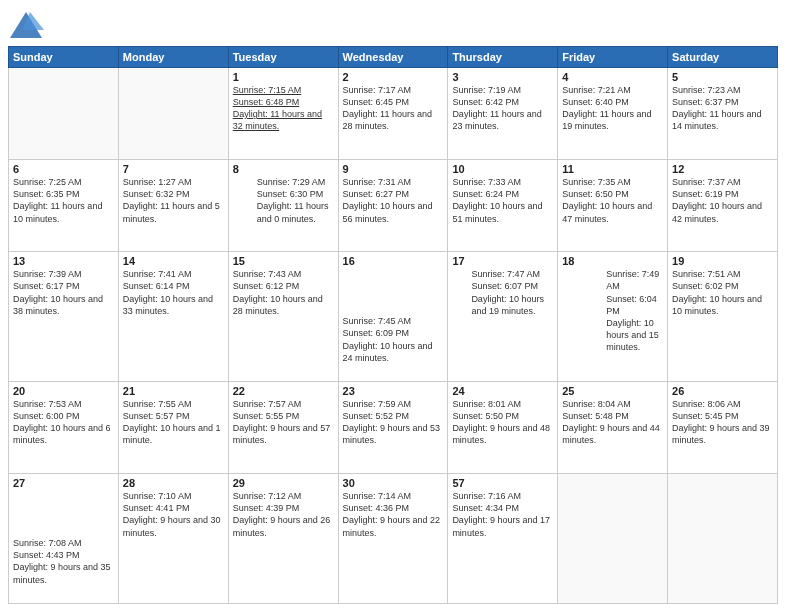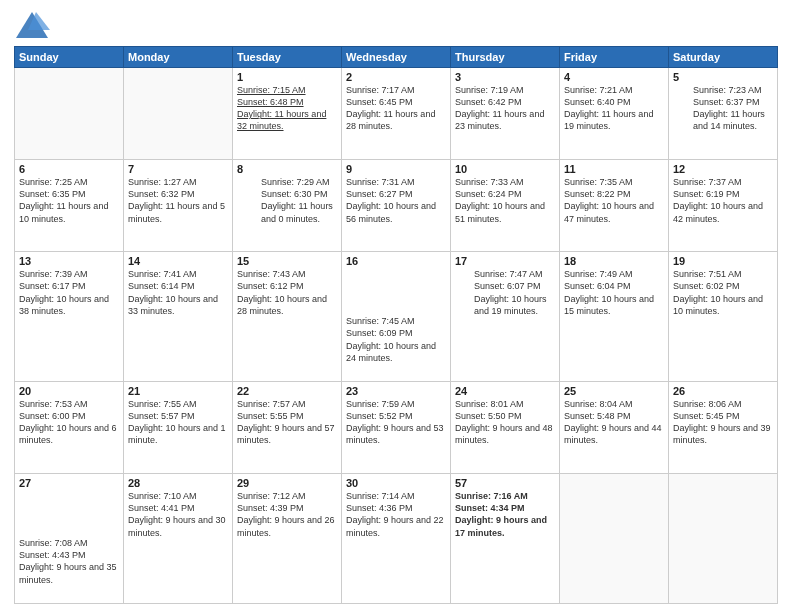--- a/index.html
+++ b/index.html
@@ -6,21 +6,21 @@
     body {
       font-family: Arial, sans-serif;
       background: #fff;
       width: 792px;
       height: 612px;
       overflow: hidden;
     }
     .container {
       width: 792px;
       height: 612px;
-      padding: 10px 14px 8px 14px;
+      padding: 10px 14px 8px 8px;
       display: flex;
       flex-direction: column;
     }
     .header {
       display: flex;
       justify-content: space-between;
       align-items: flex-start;
       margin-bottom: 6px;
     }
     .logo {
@@ -156,21 +156,21 @@
 Daylight: 11 hours and 23 minutes.</div>
           </td>
           <td>
             <span class="day-num">4</span>
             <div class="cell-text" style="white-space: pre-line;">Sunrise: 7:21 AM
 Sunset: 6:40 PM
 Daylight: 11 hours and 19 minutes.</div>
           </td>
           <td>
             <span class="day-num">5</span>
-            <div class="cell-text" style="white-space: pre-line; margin-left: 20px;">Sunrise: 7:23 AM
+            <div class="cell-text" style="white-space: pre-line;">Sunrise: 7:23 AM
 Sunset: 6:37 PM
 Daylight: 11 hours and 14 minutes.</div>
           </td>
         </tr>
         <tr>
           <td>
             <span class="day-num">6</span>
             <div class="cell-text" style="white-space: pre-line;">Sunrise: 7:25 AM
 Sunset: 6:35 PM
 Daylight: 11 hours and 10 minutes.</div>
@@ -195,21 +195,21 @@
           </td>
           <td>
             <span class="day-num">10</span>
             <div class="cell-text" style="white-space: pre-line;">Sunrise: 7:33 AM
 Sunset: 6:24 PM
 Daylight: 10 hours and 51 minutes.</div>
           </td>
           <td>
             <span class="day-num">11</span>
             <div class="cell-text" style="white-space: pre-line;">Sunrise: 7:35 AM
-Sunset: 8:22 PM
+Sunset: 6:50 PM
 Daylight: 10 hours and 47 minutes.</div>
           </td>
           <td>
             <span class="day-num">12</span>
             <div class="cell-text" style="white-space: pre-line;">Sunrise: 7:37 AM
 Sunset: 6:19 PM
 Daylight: 10 hours and 42 minutes.</div>
           </td>
         </tr>
         <tr>
@@ -238,21 +238,21 @@
 Daylight: 10 hours and 24 minutes.</div>
           </td>
           <td>
             <span class="day-num">17</span>
             <div class="cell-text" style="white-space: pre-line; margin-left: 19px;">Sunrise: 7:47 AM
 Sunset: 6:07 PM
 Daylight: 10 hours and 19 minutes.</div>
           </td>
           <td>
             <span class="day-num">18</span>
-            <div class="cell-text" style="white-space: pre-line;">Sunrise: 7:49 AM
+            <div class="cell-text" style="white-space: pre-line; margin-left: 44px;">Sunrise: 7:49 AM
 Sunset: 6:04 PM
 Daylight: 10 hours and 15 minutes.</div>
           </td>
           <td>
             <span class="day-num">19</span>
             <div class="cell-text" style="white-space: pre-line;">Sunrise: 7:51 AM
 Sunset: 6:02 PM
 Daylight: 10 hours and 10 minutes.</div>
           </td>
         </tr>
@@ -320,21 +320,21 @@
 Daylight: 9 hours and 26 minutes.</div>
           </td>
           <td>
             <span class="day-num">30</span>
             <div class="cell-text" style="white-space: pre-line;">Sunrise: 7:14 AM
 Sunset: 4:36 PM
 Daylight: 9 hours and 22 minutes.</div>
           </td>
           <td>
             <span class="day-num">57</span>
-            <div class="cell-text" style="white-space: pre-line; font-weight: bold;">Sunrise: 7:16 AM
+            <div class="cell-text" style="white-space: pre-line;">Sunrise: 7:16 AM
 Sunset: 4:34 PM
 Daylight: 9 hours and 17 minutes.</div>
           </td>
           <td class="empty"></td>
           <td class="empty"></td>
         </tr>
       </tbody>
   </table>
 </div>
 

